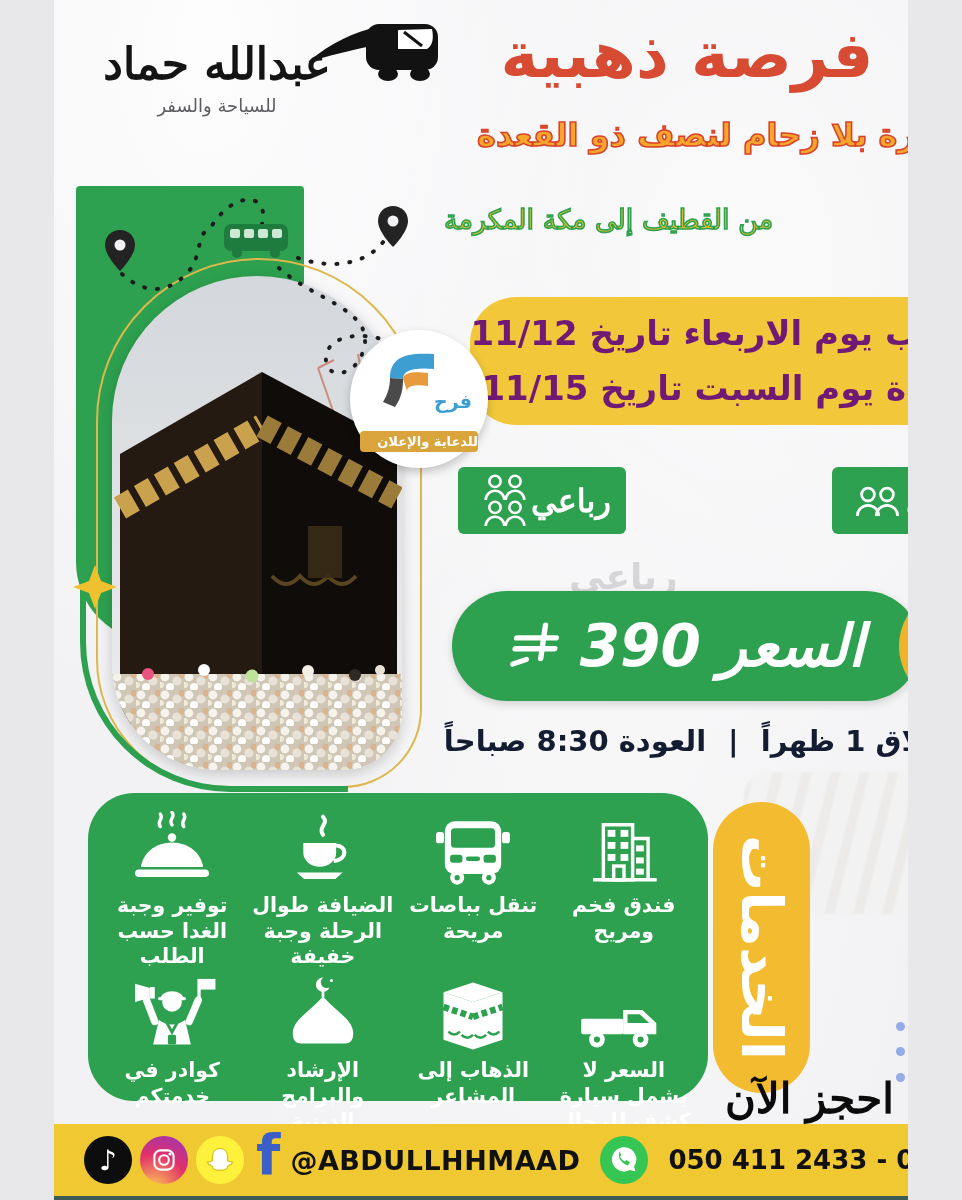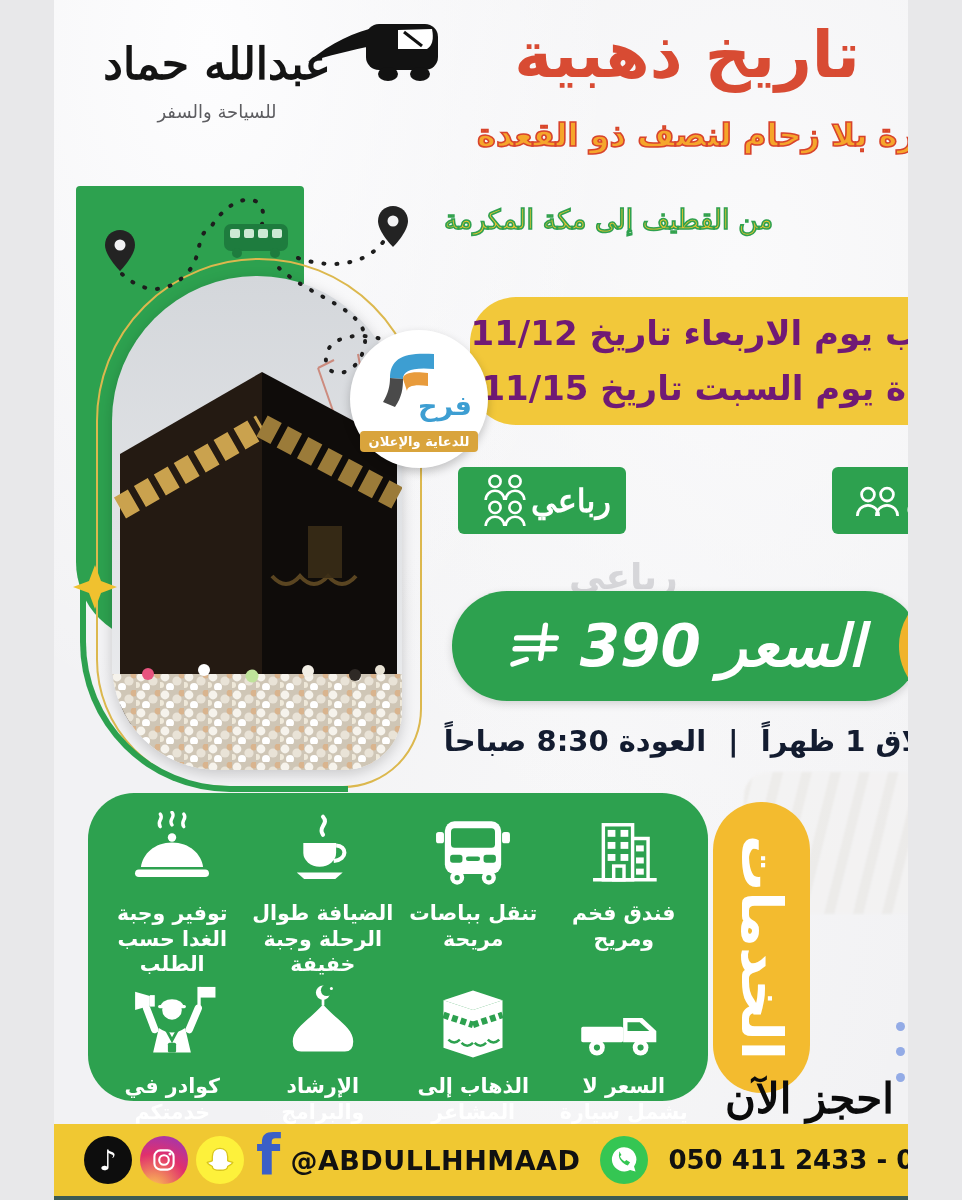--- a/index.html
+++ b/index.html
@@ -7,21 +7,21 @@
   .poster{position:relative;width:854px;height:1200px;margin:0 auto;overflow:hidden;
     background:#f2f2f4;
     background-image:radial-gradient(ellipse at 18% 4%, #fdfdfe 0%, rgba(255,255,255,0) 42%),
                      radial-gradient(ellipse at 80% 22%, #fafafb 0%, rgba(255,255,255,0) 48%),
                      radial-gradient(ellipse at 60% 70%, #f7f7f8 0%, rgba(255,255,255,0) 50%);}
   .abs{position:absolute;}
 
   
   .brand{left:20px;top:38px;width:286px;text-align:center;z-index:4;}
   .brand-name{font-size:44px;font-weight:800;color:#141414;direction:rtl;font-family:"DejaVu Serif","Liberation Serif",serif;}
-  .brand-tagline{font-size:18px;color:#5c5c60;direction:rtl;margin-top:12px;letter-spacing:1px;}
+  .brand-tagline{font-size:18px;color:#5c5c60;direction:rtl;margin-top:6px;letter-spacing:1px;}
   .brand-bus{left:252px;top:12px;width:138px;height:80px;z-index:3;}
 
   
   .headline{left:398px;top:18px;width:470px;text-align:center;font-size:64px;font-weight:900;color:#d84b33;direction:rtl;z-index:2;}
   .subtitle1{left:380px;top:116px;width:578px;text-align:center;font-size:32px;font-weight:900;color:#f5a62b;
     -webkit-text-stroke:1.6px #d8432c;direction:rtl;z-index:2;}
   .subtitle2{left:390px;top:204px;width:508px;text-align:left;font-size:27px;font-weight:400;color:#f2c52f;
     -webkit-text-stroke:1.6px #2fa14f;direction:rtl;z-index:2;}
 
   
@@ -31,23 +31,23 @@
     border-radius:0 0 0 150px;z-index:1;}
   .photo{left:58px;top:276px;width:290px;height:494px;border-radius:150px 150px 60px 110px;overflow:hidden;z-index:2;box-shadow:0 4px 14px rgba(0,0,0,.18);}
   .photo svg{display:block;width:100%;height:100%;}
   .route{left:20px;top:172px;width:370px;height:270px;z-index:3;pointer-events:none;}
   .diamond{left:18px;top:564px;width:46px;height:46px;z-index:3;}
 
   
   .farah{left:296px;top:330px;width:138px;height:138px;background:#fff;border-radius:50%;z-index:5;
     box-shadow:0 4px 10px rgba(0,0,0,.22);}
   .farah .f-mark{position:absolute;left:26px;top:14px;width:66px;height:66px;}
-  .farah-name{position:absolute;right:16px;top:60px;font-size:27px;font-weight:900;color:#3d9ed2;direction:rtl;}
+  .farah-name{position:absolute;right:16px;top:60px;font-size:19px;font-weight:900;color:#3d9ed2;direction:rtl;}
   .farah-ribbon{position:absolute;left:10px;right:10px;bottom:16px;background:#d9a43c;border-radius:4px;
-    color:#fff;font-size:13px;font-weight:800;text-align:center;padding:3px 0;direction:rtl;}
+    color:#fff;font-size:13px;font-weight:800;padding:3px 0;direction:rtl;}
 
   
   .dates-banner{left:416px;top:297px;width:530px;height:128px;background:#f2c83a;border-radius:46px;z-index:2;
     display:flex;flex-direction:column;justify-content:center;align-items:center;direction:rtl;
     color:#701a75;font-size:34px;font-weight:800;line-height:1.62;}
 
   
   .room-btn{top:467px;width:168px;height:67px;background:#2da14f;border-radius:6px;z-index:2;display:flex;
     flex-direction:row;align-items:center;justify-content:center;direction:rtl;gap:6px;color:#fff;
     font-size:32px;font-weight:800;border:none;cursor:pointer;}
@@ -70,21 +70,21 @@
   
   .times-row{left:370px;top:724px;width:590px;z-index:2;display:flex;justify-content:center;gap:22px;direction:rtl;
     color:#131c30;font-size:29px;font-weight:900;}
 
   
   .services-panel{left:34px;top:793px;width:620px;height:308px;background:#2da14f;border-radius:46px;z-index:2;
     display:grid;grid-template-columns:repeat(4,1fr);direction:rtl;column-gap:6px;row-gap:6px;
     padding:18px 12px 12px;box-sizing:border-box;}
   .svc{display:flex;flex-direction:column;align-items:center;justify-content:flex-start;color:#fff;text-align:center;}
   .svc .svc-icon{height:80px;display:flex;align-items:flex-end;justify-content:center;}
-  .svc .svc-label{font-size:20.5px;font-weight:800;direction:rtl;line-height:1.25;margin-top:10px;}
+  .svc .svc-label{font-size:20.5px;font-weight:800;direction:rtl;line-height:1.25;margin-top:2px;}
   .services-pill{left:659px;top:802px;width:97px;height:291px;background:#f3bb2f;border-radius:48px;z-index:2;
     display:flex;align-items:center;justify-content:center;}
   .services-pill span{transform:rotate(90deg);white-space:nowrap;color:#fff;font-size:56px;font-weight:900;direction:rtl;}
 
   
   .wm-arches{left:690px;top:772px;width:272px;height:142px;border-radius:24px;opacity:.55;z-index:0;
     background:repeating-linear-gradient(104deg,#e7e5e1 0 10px,#f3f2f1 10px 28px);filter:blur(1px);}
   .wm-tower{left:918px;top:520px;width:44px;height:250px;opacity:.5;z-index:0;
     background:linear-gradient(#ebeae8,#f3f2f1);border-radius:8px 8px 0 0;}
   .dots{left:832px;top:1014px;width:118px;height:76px;z-index:1;display:grid;
@@ -120,21 +120,21 @@
   </div>
   <svg class="abs brand-bus" viewBox="0 0 138 80">
     <path d="M2 50 C26 30 48 20 72 15 L66 34 C46 38 22 44 2 50 Z" fill="#121212"></path>
     <rect x="60" y="12" width="72" height="46" rx="13" fill="#121212"></rect>
     <path d="M92 18 L126 17 Q129 32 121 37 L92 37 Z" fill="#fff"></path>
     <line x1="98" y1="20" x2="116" y2="34" stroke="#121212" stroke-width="3"></line>
     <ellipse cx="82" cy="62" rx="10" ry="7" fill="#121212"></ellipse>
     <ellipse cx="114" cy="62" rx="10" ry="7" fill="#121212"></ellipse>
   </svg>
 
-  <div class="abs headline">تاريخ ذهبية</div>
+  <div class="abs headline">فرصة ذهبية</div>
   <div class="abs subtitle1">لعمرة بلا زحام لنصف ذو القعدة</div>
   <div class="abs subtitle2">من القطيف إلى مكة المكرمة</div>
 
   <div class="abs green-rect"></div>
   <div class="abs arc-yellow"></div>
   <div class="abs arc-green-deco"></div>
 
   <div class="abs photo">
     <svg viewBox="0 0 290 494" preserveAspectRatio="none">
       <defs>

